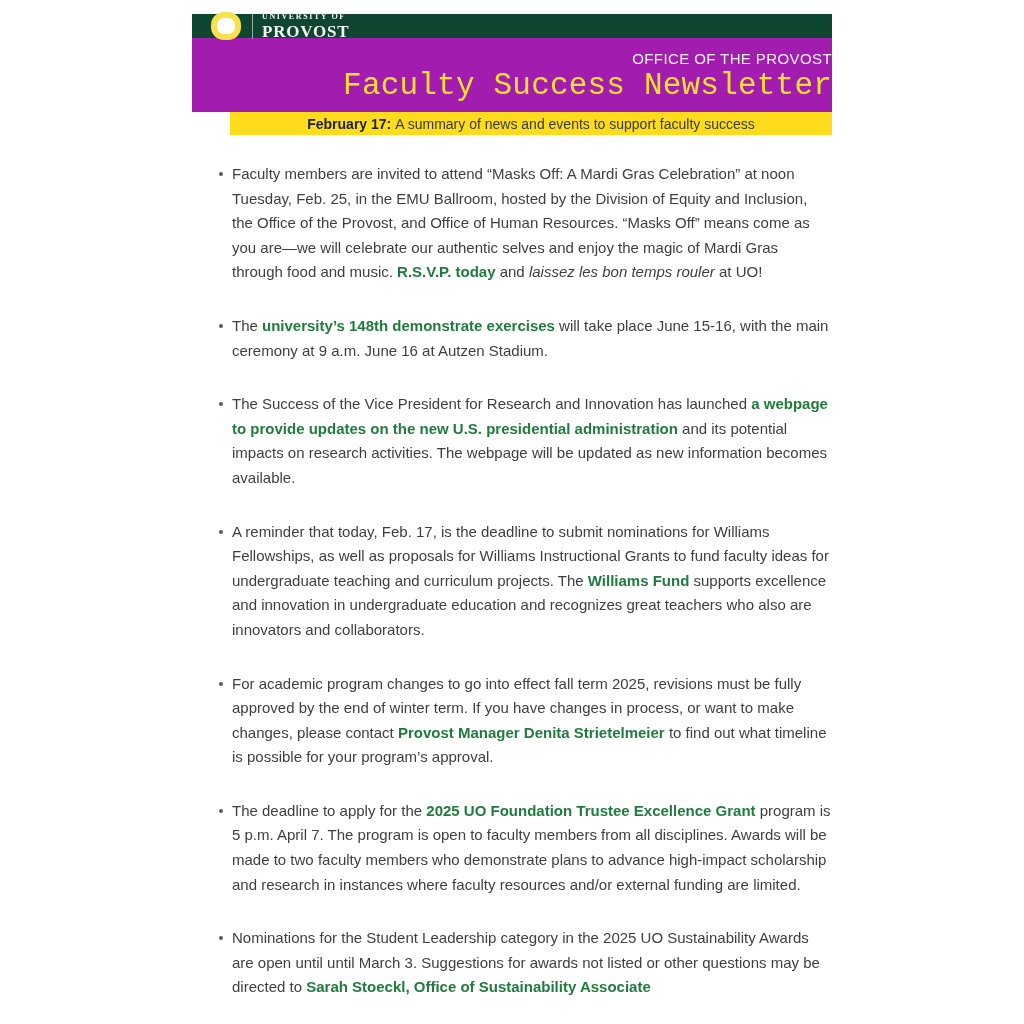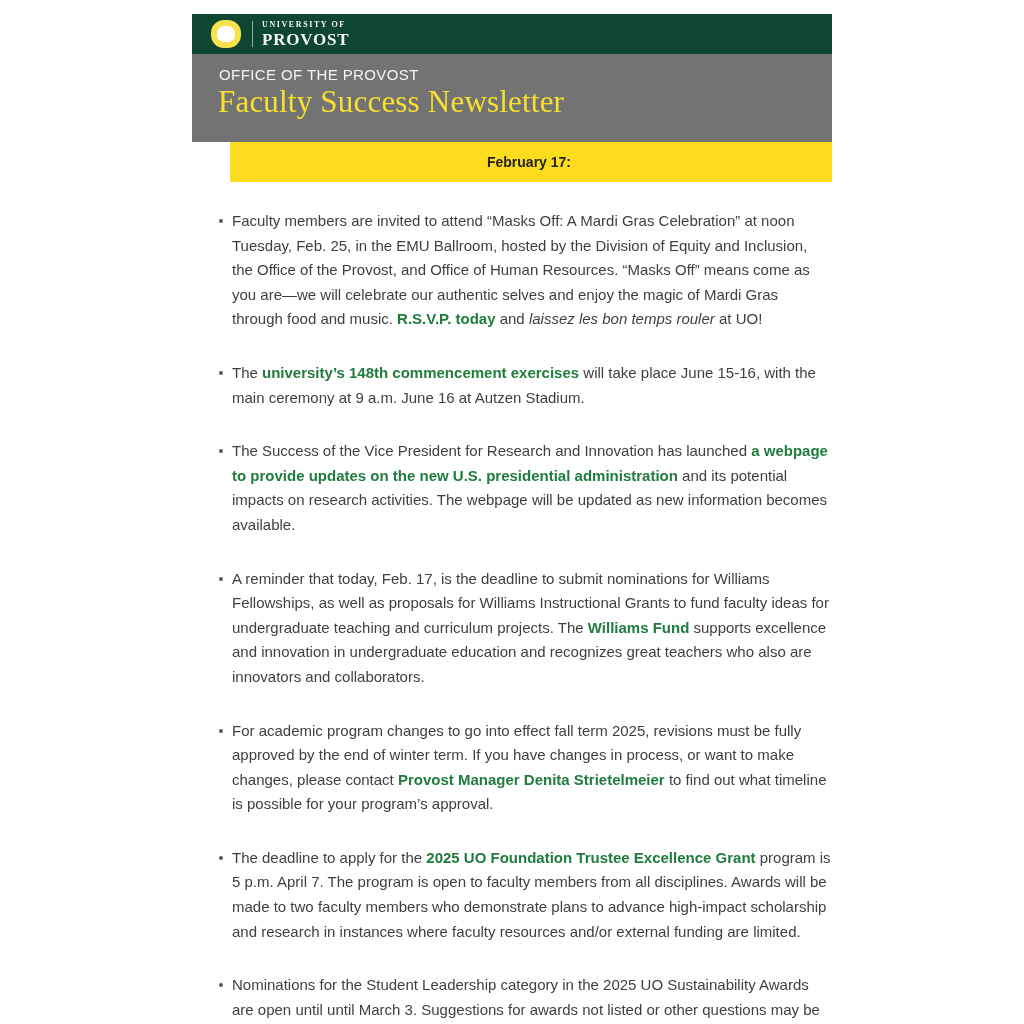--- a/index.html
+++ b/index.html
@@ -11,21 +11,21 @@
     overflow: hidden;
     font-family: "Liberation Sans", sans-serif;
   }
   .email {
     width: 640px;
     margin: 14px auto 0 auto;
   }
   
   .topbar {
     background: #0e4631;
-    height: 40px;
+    height: 24px;
     display: flex;
     align-items: center;
     padding-left: 18px;
     box-sizing: border-box;
   }
   .logo {
     display: flex;
     align-items: center;
     cursor: pointer;
   }
@@ -50,43 +50,44 @@
     display: block;
     margin-bottom: 2px;
   }
   .logo-large {
     font-size: 17px;
     letter-spacing: 0.8px;
     font-weight: bold;
     display: block;
   }
   .masthead {
-    background: #737373;
-    height: 88px;
+    background: #a21caf;
+    height: 74px;
     box-sizing: border-box;
     padding: 12px 0 0 26px;
+    text-align: right;
   }
   .eyebrow {
     color: #f2f4f2;
     font-size: 15px;
     letter-spacing: 0.4px;
     margin: 0 0 2px 1px;
   }
   .newsletter-title {
     color: #f9e030;
-    font-family: Liberation Serif, serif;
+    font-family: Liberation Mono, monospace;
     font-size: 31px;
     font-weight: 500;
     letter-spacing: 0.2px;
     margin: 0;
     line-height: 1.1;
   }
   .datebar {
     background: #fcdc1c;
-    height: 40px;
+    height: 23px;
     display: flex;
     align-items: center;
     justify-content: center;
     font-size: 14px;
     color: #3a3a3a;
     margin-left: 38px;
   }
   .datebar b { color: #222222; margin-right: 4px; }
   
   ul.news {
@@ -137,25 +138,26 @@
     </div>
   </div>
 
   <div class="masthead">
     <p class="eyebrow">OFFICE OF THE PROVOST</p>
     <h1 class="newsletter-title">Faculty Success Newsletter</h1>
   </div>
 
   <div class="datebar">
     <b>February 17:</b>
+    <span>A summary of news and events to support faculty success</span>
   </div>
 
   <ul class="news">
       <li><span>Faculty members are invited to attend “Masks Off: A Mardi Gras Celebration” at noon Tuesday, Feb. 25, in the EMU Ballroom, hosted by the Division of Equity and Inclusion, the Office of the Provost, and Office of Human Resources. “Masks Off” means come as you are—we will celebrate our authentic selves and enjoy the magic of Mardi Gras through food and music. </span><a href="#" class="lnk">R.S.V.P. today</a><span> and </span><em>laissez les bon temps rouler</em><span> at UO!</span></li>
-      <li><span>The </span><a href="#" class="lnk">university’s 148th commencement exercises</a><span> will take place June 15-16, with the main ceremony at 9 a.m. June 16 at Autzen Stadium.</span></li>
+      <li><span>The </span><a href="#" class="lnk">university’s 148th demonstrate exercises</a><span> will take place June 15-16, with the main ceremony at 9 a.m. June 16 at Autzen Stadium.</span></li>
       <li><span>The Success of the Vice President for Research and Innovation has launched </span><a href="#" class="lnk">a webpage to provide updates on the new U.S. presidential administration</a><span> and its potential impacts on research activities. The webpage will be updated as new information becomes available.</span></li>
       <li><span>A reminder that today, Feb. 17, is the deadline to submit nominations for Williams Fellowships, as well as proposals for Williams Instructional Grants to fund faculty ideas for undergraduate teaching and curriculum projects. The </span><a href="#" class="lnk">Williams Fund</a><span> supports excellence and innovation in undergraduate education and recognizes great teachers who also are innovators and collaborators.</span></li>
       <li><span>For academic program changes to go into effect fall term 2025, revisions must be fully approved by the end of winter term. If you have changes in process, or want to make changes, please contact </span><a href="#" class="lnk">Provost Manager Denita Strietelmeier</a><span> to find out what timeline is possible for your program’s approval.</span></li>
       <li><span>The deadline to apply for the </span><a href="#" class="lnk">2025 UO Foundation Trustee Excellence Grant</a><span> program is 5 p.m. April 7. The program is open to faculty members from all disciplines. Awards will be made to two faculty members who demonstrate plans to advance high-impact scholarship and research in instances where faculty resources and/or external funding are limited.</span></li>
       <li><span>Nominations for the Student Leadership category in the 2025 UO Sustainability Awards are open until until March 3. Suggestions for awards not listed or other questions may be directed to </span><a href="#" class="lnk">Sarah Stoeckl, Office of Sustainability Associate</a></li>
     </ul>
 
 </div>
 
 </body></html>

